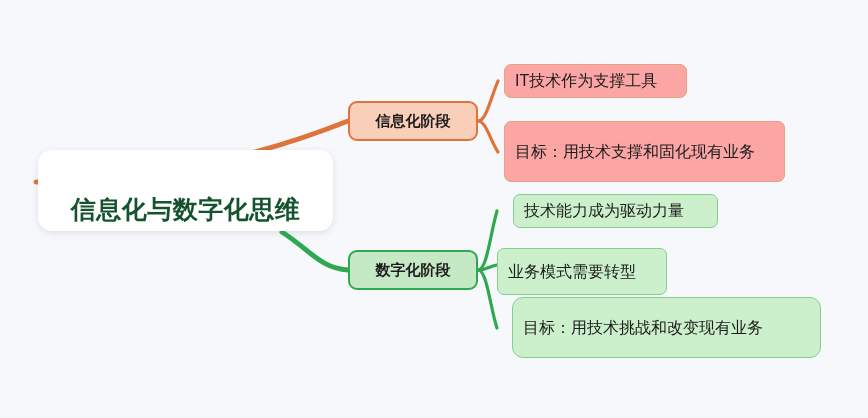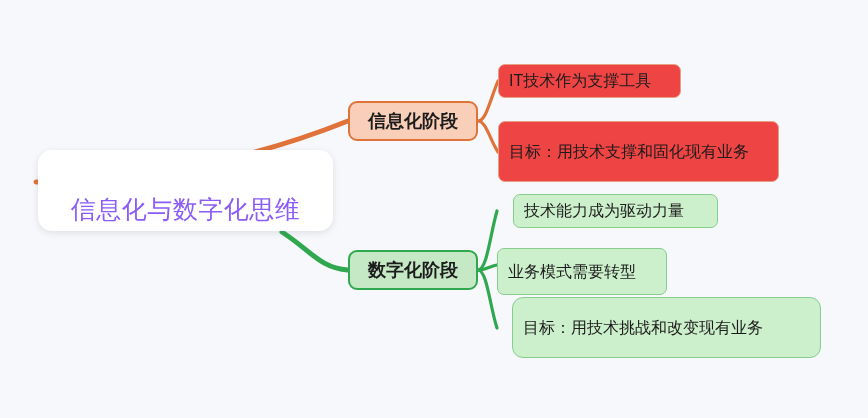--- a/index.html
+++ b/index.html
@@ -42,38 +42,38 @@
     height: 81px;
     background: #ffffff;
     border-radius: 14px;
     box-shadow: 0 2px 7px rgba(90, 100, 120, 0.16);
     justify-content: center;
     text-align: center;
     padding: 0 14px;
   }
   .root-text {
     font-size: 25px;
-    font-weight: normal;
-    color: #8b5cf6;
+    font-weight: bold;
+    color: #14532d;
     line-height: 1.28;
     letter-spacing: 0.5px;
     margin-top: 36px;
   }
 
   
   .branch-node {
     width: 130px;
     height: 40px;
     border-radius: 9px;
     border: 2px solid;
     justify-content: center;
     text-align: center;
   }
   .branch-text {
-    font-size: 18px;
+    font-size: 15px;
     font-weight: bold;
     color: #1c1c1c;
     white-space: nowrap;
   }
   .branch-orange {
     left: 348px;
     top: 101px;
     background: #f9cfb9;
     border-color: #e0733a;
   }
@@ -91,22 +91,23 @@
     border: 1px solid;
     padding: 5px 10px;
     align-items: center;
   }
   .leaf-text {
     font-size: 16px;
     color: #1c1c1c;
     line-height: 1.45;
   }
   .leaf-orange {
-    background: #ef4444;
+    background: #fca5a5;
     border-color: #e6a083;
+    margin-left: 6px;
   }
   .leaf-green {
     background: #cdf0cc;
     border-color: #86ce8d;
   }
 
   .leaf-o1 { left: 498px; top: 64px;  width: 183px; height: 34px; }
   .leaf-o2 { left: 498px; top: 121px; width: 281px; height: 61px; }
   .leaf-g1 { left: 497px; top: 194px; width: 205px; height: 34px; margin-left: 16px; }
   .leaf-g2 { left: 497px; top: 248px; width: 170px; height: 47px; }

